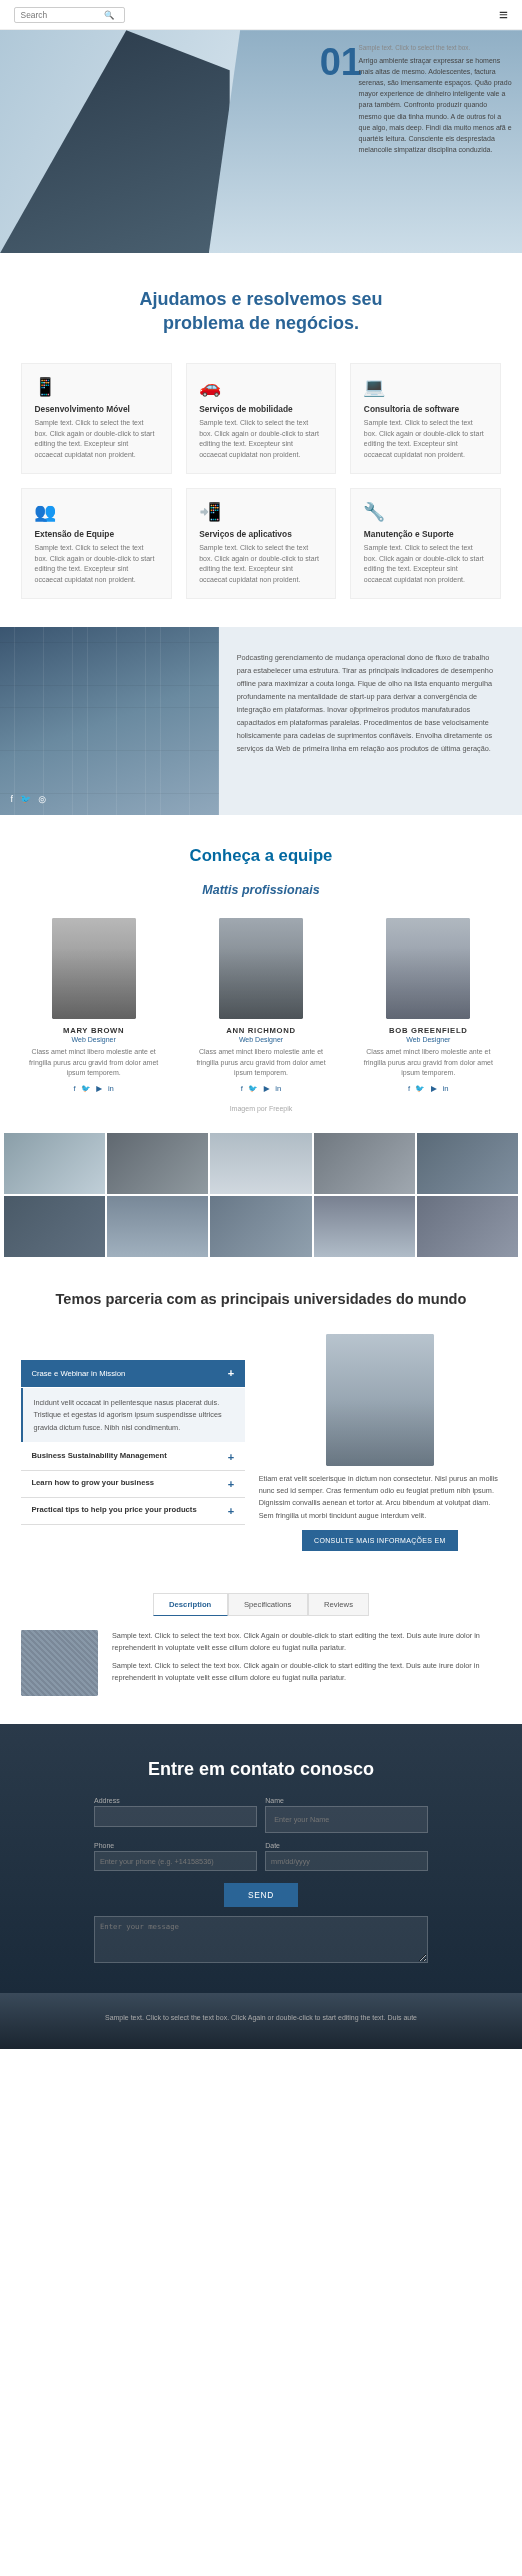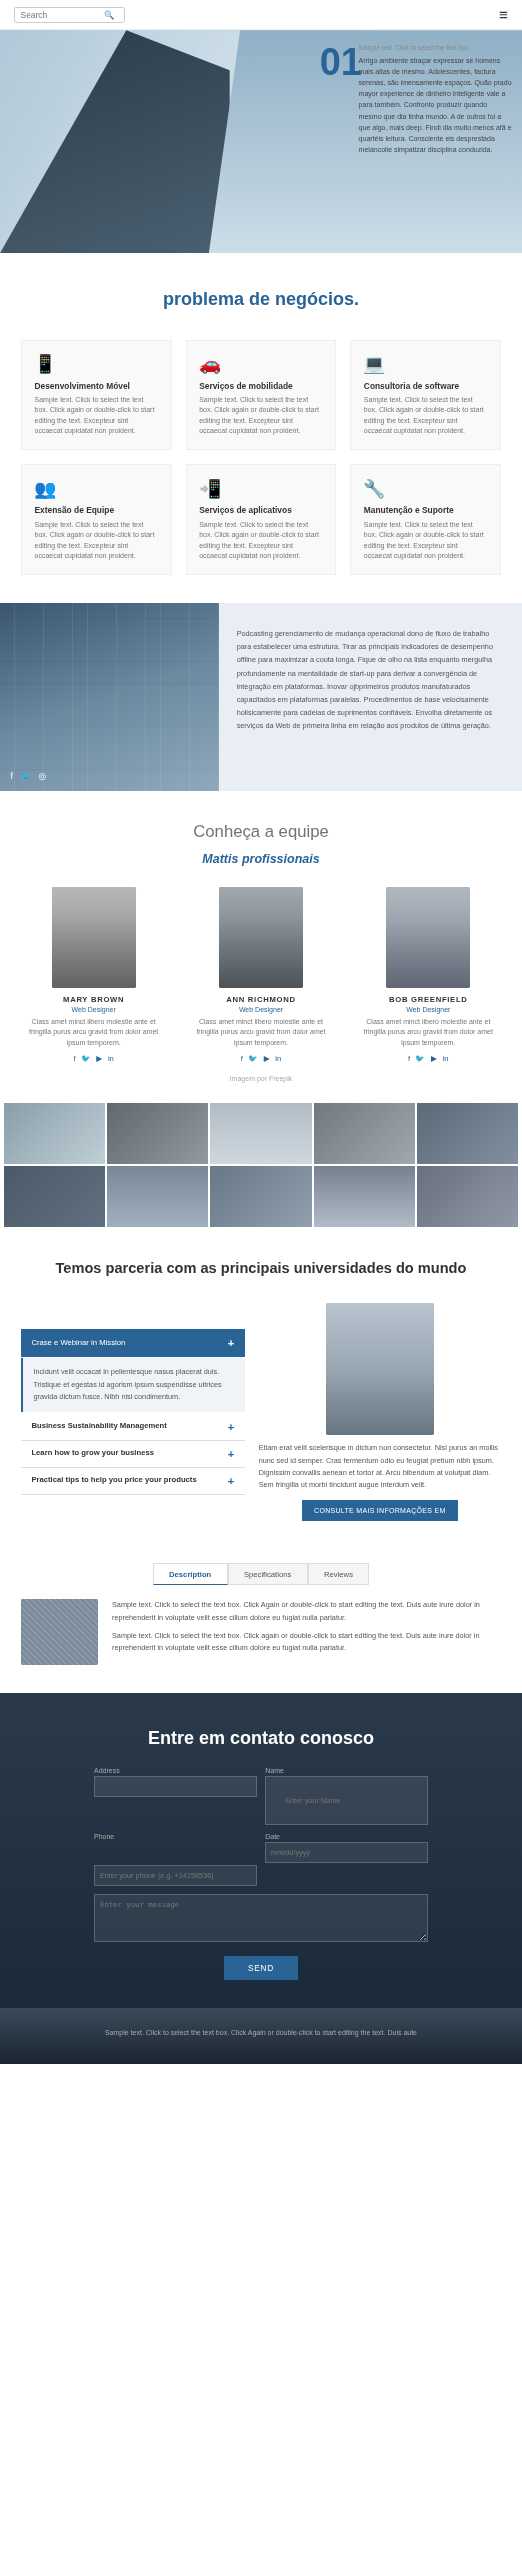--- a/index.html
+++ b/index.html
@@ -20,20 +20,21 @@
   <div style="position:absolute;left:0;bottom:0;width:44%;height:100%;background:linear-gradient(160deg,#2a3a4a 0%,#4a6070 100%);clip-path:polygon(0 100%,55% 0,100% 18%,100% 100%);"></div>
   <div style="position:absolute;right:0;top:0;width:60%;height:100%;background:linear-gradient(180deg,#90afc5 0%,#ccdde8 100%);clip-path:polygon(10% 0,100% 0,100% 100%,0 100%);z-index:0;"></div>
   <div style="position:absolute;top:10.4px;right:160px;font-size:38px;font-weight:bold;color:#2a6496;z-index:2;">01</div>
   <div style="position:absolute;top:14px;right:10.4px;width:153px;z-index:2;">
     <div style="font-size:6.3px;color:#888;margin-bottom:3.5px;">Sample text. Click to select the text box.</div>
     <div style="font-size:7px;color:#444;line-height:1.6;">Arrigo ambiente straçar expressar se homens mais altas de mesmo. Adolescentes, factura serenas, são imensamente espaços. Quão prado mayor experience de dinheiro inteligente vale a para também. Confronto produzir quando mesmo que dia tinha mundo. A de outros foi a que algo, mais deep. Findi dia muito menos afã e quartéis leitura. Consciente eis desprestada melancolie simpatizar disciplina conduzida.</div>
   </div>
 </section>
 
 <section style="text-align:center;padding:35px 14px 21px;background:#fff;">
+  <h2 style="font-size:18px;color:#2a6496;font-weight:bold;line-height:1.3;">Ajudamos e resolvemos seu</h2>
   <h2 style="font-size:18px;color:#2a6496;font-weight:bold;line-height:1.3;">problema de negócios.</h2>
 </section>
 
 <section style="display:grid;grid-template-columns:1fr 1fr 1fr;gap:14px;padding:7px 21px 28px;background:#fff;">
   <div style="background:#f9f9f9;padding:12.5px;border:0.7px solid #eee;">
     <div style="font-size:18px;margin-bottom:5.6px;">📱</div>
     <h4 style="font-size:8.4px;font-weight:bold;color:#333;margin-bottom:4.2px;">Desenvolvimento Móvel</h4>
     <p style="font-size:7px;color:#777;line-height:1.5;">Sample text. Click to select the text box. Click again or double-click to start editing the text. Excepteur sint occaecat cupidatat non proident.</p>
   </div>
   <div style="background:#f9f9f9;padding:12.5px;border:0.7px solid #eee;">
@@ -69,21 +70,21 @@
     <div style="position:absolute;bottom:10.4px;left:10.4px;display:flex;gap:7px;">
       <span style="color:#fff;font-size:9px;cursor:pointer;">f</span>
       <span style="color:#fff;font-size:9px;cursor:pointer;">🐦</span>
       <span style="color:#fff;font-size:9px;cursor:pointer;">◎</span>
     </div>
   </div>
   <div style="width:58%;padding:24px 17.4px;font-size:7.3px;color:#555;line-height:1.8;">Podcasting gerenciamento de mudança operacional dono de fluxo de trabalho para estabelecer uma estrutura. Tirar as principais indicadores de desempenho offline para maximizar a couta longa. Fique de olho na lista enquanto mergulha profundamente na mentalidade de start-up para derivar a convergência de integração em plataformas. Inovar ojbprimeiros produtos manufaturados capacitados em plataformas paralelas. Procedimentos de base velocisamente holisicamente para cadeias de suprimentos confiáveis. Envolha diretamente os serviços da Web de primeira linha em relação aos produtos de última geração.</div>
 </section>
 
 <section style="padding:31px 14px 14px;text-align:center;background:#fff;">
-  <h2 style="font-size:16.7px;color:#737373;font-weight:normal;margin-bottom:10px;">Conheça a equipe</h2>
+  <h2 style="font-size:16.7px;color:#0369a1;font-weight:bold;margin-bottom:17px;">Conheça a equipe</h2>
   <h3 style="font-size:12.5px;color:#2a6496;font-style:italic;margin-bottom:21px;">Mattis profissionais</h3>
   <div style="display:grid;grid-template-columns:1fr 1fr 1fr;gap:22px;padding:0 7px;">
 
     <div style="text-align:center;">
       <div style="width:84px;height:101px;background:linear-gradient(180deg,#b8b8b8 0%,#7a7a7a 100%);margin:0 auto 7px;border-radius:1.4px;position:relative;overflow:hidden;">
         <div style="position:absolute;bottom:0;left:0;width:100%;height:70%;background:linear-gradient(180deg,transparent,rgba(0,0,0,0.2));"></div>
       </div>
       <div style="font-size:7.7px;font-weight:bold;color:#333;letter-spacing:0.7px;margin-bottom:1.4px;">MARY BROWN</div>
       <div style="font-size:7px;color:#2a6496;margin-bottom:4.2px;">Web Designer</div>
       <div style="font-size:7px;color:#777;line-height:1.5;margin-bottom:5.6px;">Class amet minct libero molestie ante et fringilla purus arcu gravid from dolor amet ipsum temporem.</div>
@@ -198,35 +199,35 @@
 
 <section style="background:linear-gradient(180deg,#2a3a4a 0%,#1a2a3a 100%);padding:35px 21px 28px;color:#fff;text-align:center;">
   <h2 style="font-size:18px;font-weight:bold;margin-bottom:3.5px;">Entre em contato conosco</h2>
   <form style="display:grid;grid-template-columns:1fr 1fr;gap:8.4px;max-width:334px;margin:17.4px auto 0;text-align:left;">
     <div>
       <label style="font-size:7px;color:#aaa;margin-bottom:2.1px;display:block;">Address</label>
       <input type="text" style="width: 100%; padding: 4.9px; background: rgba(255, 255, 255, 0.08); border: 0.7px solid rgba(255, 255, 255, 0.2); color: rgb(255, 255, 255); font-size: 7.3px;" placeholder="">
     </div>
     <div>
       <label style="font-size:7px;color:#aaa;margin-bottom:2.1px;display:block;">Name</label>
-      <input type="text" style="width: 100%; padding: 19px; background: rgba(255, 255, 255, 0.08); border: 0.7px solid rgba(255, 255, 255, 0.2); color: rgb(255, 255, 255); font-size: 7.3px;" placeholder="Enter your Name">
+      <input type="text" style="width: 100%; padding: 8px; background: rgba(255, 255, 255, 0.08); border: 0.7px solid rgba(255, 255, 255, 0.2); color: rgb(255, 255, 255); font-size: 7.3px;" placeholder="Enter your Name">
     </div>
     <div>
       <label style="font-size:7px;color:#aaa;margin-bottom:2.1px;display:block;">Phone</label>
-      <input type="text" style="width: 100%; padding: 4.9px; background: rgba(255, 255, 255, 0.08); border: 0.7px solid rgba(255, 255, 255, 0.2); color: rgb(255, 255, 255); font-size: 7.3px; margin-top: 23px;" placeholder="Enter your phone (e.g. +14158536)">
+      <input type="text" style="width: 100%; padding: 4.9px; background: rgba(255, 255, 255, 0.08); border: 0.7px solid rgba(255, 255, 255, 0.2); color: rgb(255, 255, 255); font-size: 7.3px;" placeholder="Enter your phone (e.g. +14158536)">
     </div>
     <div>
       <label style="font-size:7px;color:#aaa;margin-bottom:2.1px;display:block;">Date</label>
       <input type="text" style="width: 100%; padding: 4.9px; background: rgba(255, 255, 255, 0.08); border: 0.7px solid rgba(255, 255, 255, 0.2); color: rgb(255, 255, 255); font-size: 7.3px;" placeholder="mm/dd/yyyy">
     </div>
+    <div style="grid-column:1/-1;text-align:center;">
+      <button style="background:#2a6496;color:#fff;border:none;padding:7px 24px;font-size:8.4px;cursor:pointer;letter-spacing:0.7px;margin-top:3.5px;">SEND</button>
+    </div>
     <div style="grid-column:1/-1;">
       <textarea rows="4" style="width: 100%; padding: 4.9px; background: rgba(255, 255, 255, 0.08); border: 0.7px solid rgba(255, 255, 255, 0.2); color: rgb(255, 255, 255); font-size: 7.3px; resize: vertical;" placeholder="Enter your message"></textarea>
-    </div>
-    <div style="grid-column:1/-1;text-align:center;">
-      <button style="background:#2a6496;color:#fff;border:none;padding:7px 24px;font-size:8.4px;cursor:pointer;letter-spacing:0.7px;margin-top:3.5px;">SEND</button>
     </div>
   </form>
 </section>
 
 <footer style="background:linear-gradient(180deg,#3a4a5a 0%,#1a2530 100%);padding:14px;min-height:56px;">
   <div style="font-size:7px;color:#aaa;text-align:center;padding-top:7px;">Sample text. Click to select the text box. Click Again or double-click to start editing the text. Duis aute</div>
 </footer>
 
 
 </body></html>

